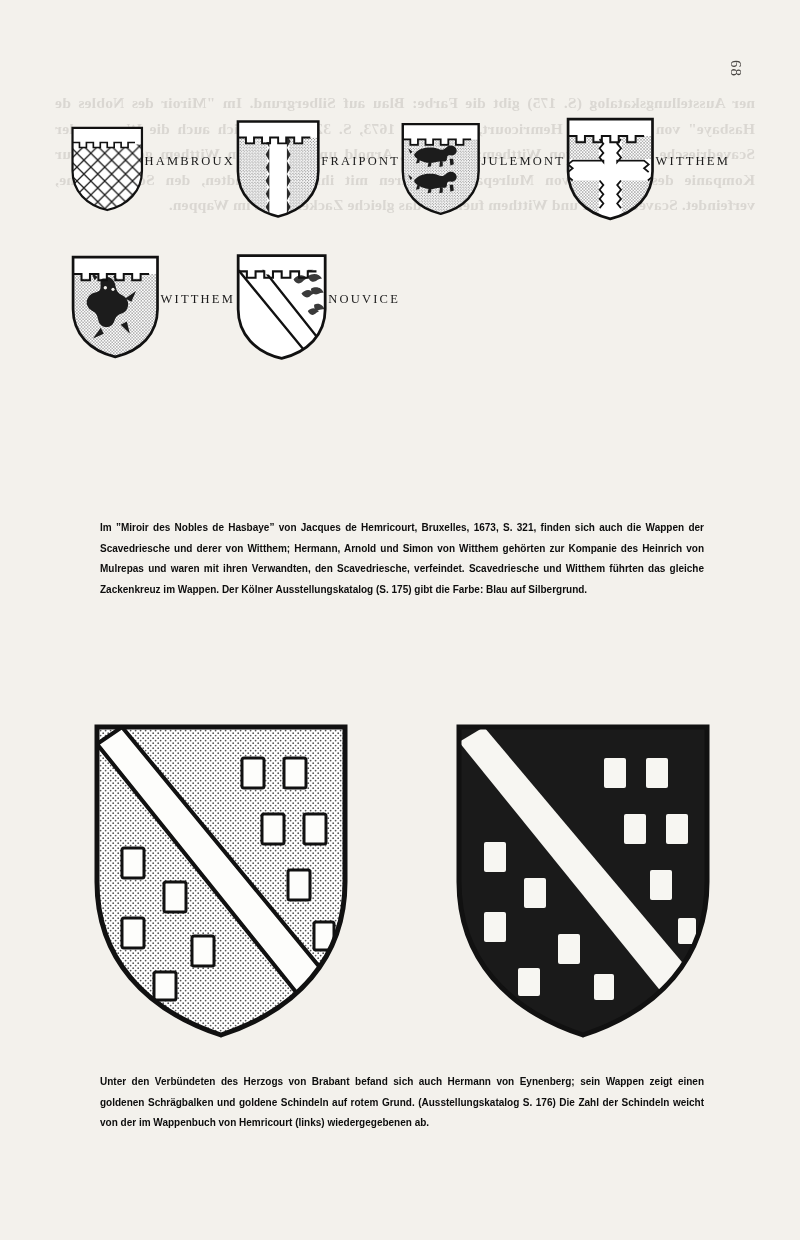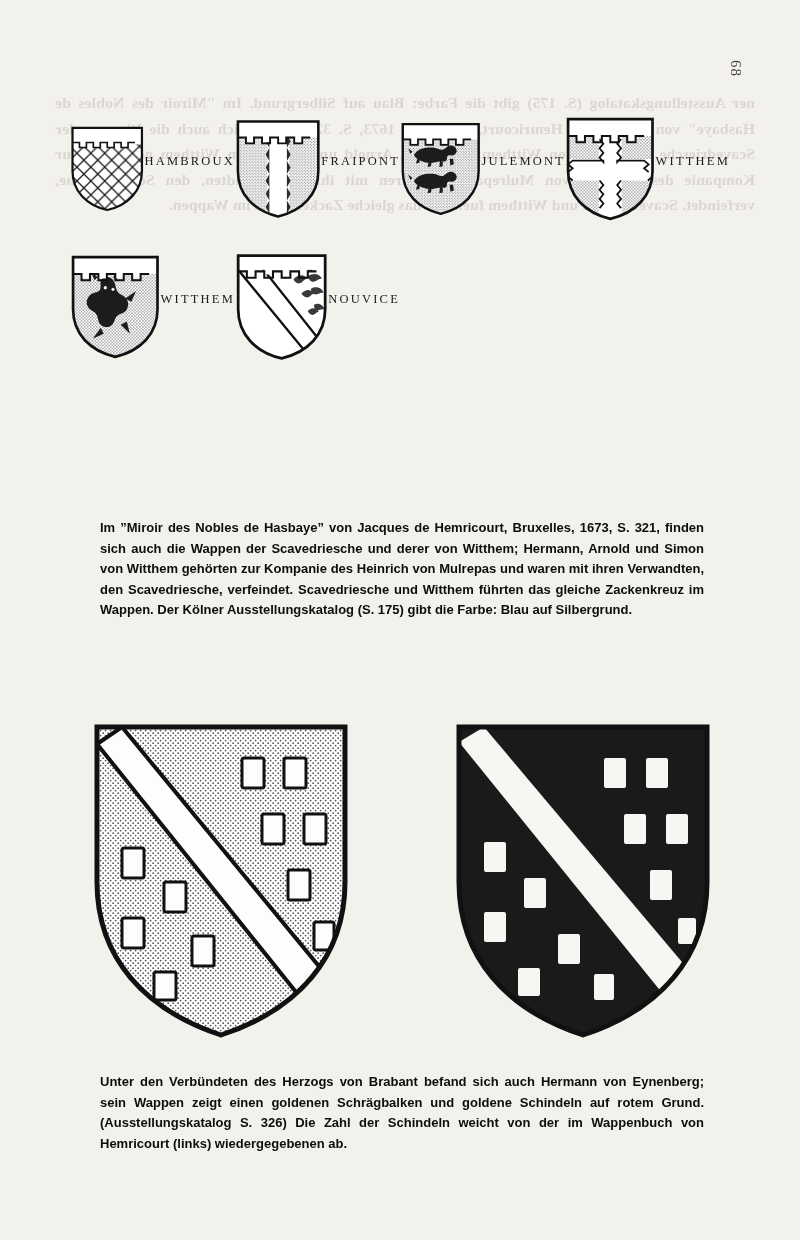--- a/index.html
+++ b/index.html
@@ -80,21 +80,21 @@
   .shield {
     width: 118px;
     height: 138px;
   }
 
   
   .para {
     position: absolute;
     font-family: "Liberation Sans", sans-serif;
     font-weight: bold;
-    font-size: 13px;
+    font-size: 10px;
     line-height: 20.6px;
     color: #0d0d0d;
     text-align: justify;
   }
   .para-1 {
     left: 100px;
     top: 518px;
     width: 604px;
   }
   .para-2 {
@@ -379,16 +379,16 @@
             <rect x="104" y="212" width="22" height="30" rx="2"></rect>
             <rect x="64" y="246" width="22" height="28" rx="2"></rect>
             <rect x="140" y="252" width="20" height="26" rx="2"></rect>
           </g>
         </g>
         <path d="M5 5 H253 V160 C253 236 205 288 129 313 C53 288 5 236 5 160 Z" fill="none" stroke="#111" stroke-width="5"></path>
       </svg>
 
     </div>
 
-    <div class="para para-2">Unter den Verbündeten des Herzogs von Brabant befand sich auch Hermann von Eynenberg; sein Wappen zeigt einen goldenen Schrägbalken und goldene Schindeln auf rotem Grund. (Ausstellungskatalog S. 326) Die Zahl der Schindeln weicht von der im Wappenbuch von Hemricourt (links) wiedergegebenen ab.</div>
+    <div class="para para-2">Unter den Verbündeten des Herzogs von Brabant befand sich auch Hermann von Eynenberg; sein Wappen zeigt einen goldenen Schrägbalken und goldene Schindeln auf rotem Grund. (Ausstellungskatalog S. 176) Die Zahl der Schindeln weicht von der im Wappenbuch von Hemricourt (links) wiedergegebenen ab.</div>
 
   </div>
 </div>
 
 </body></html>

